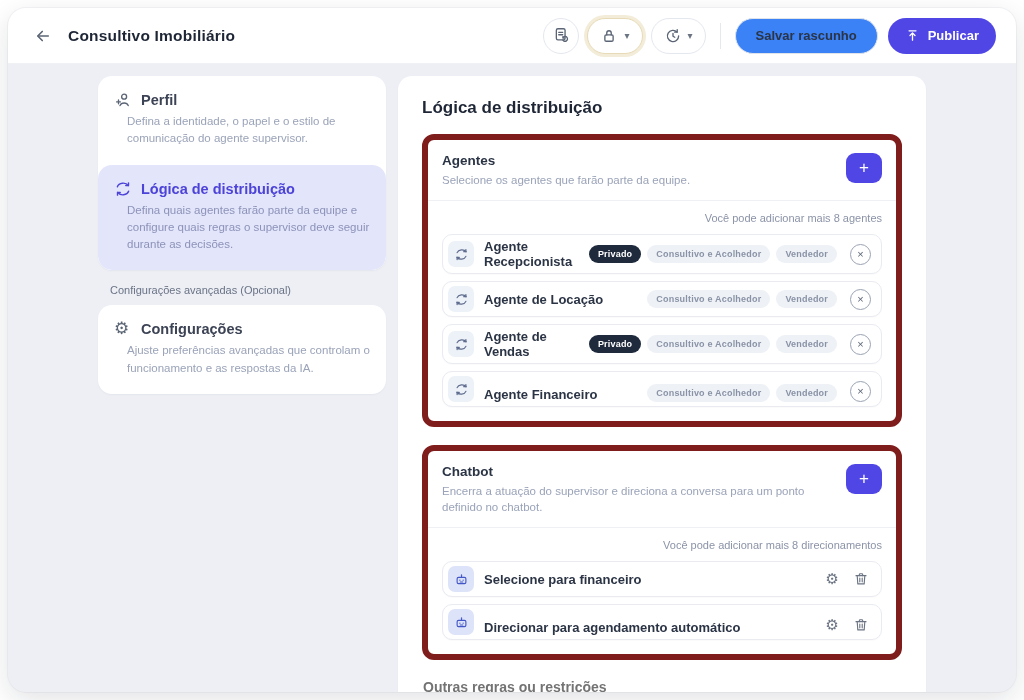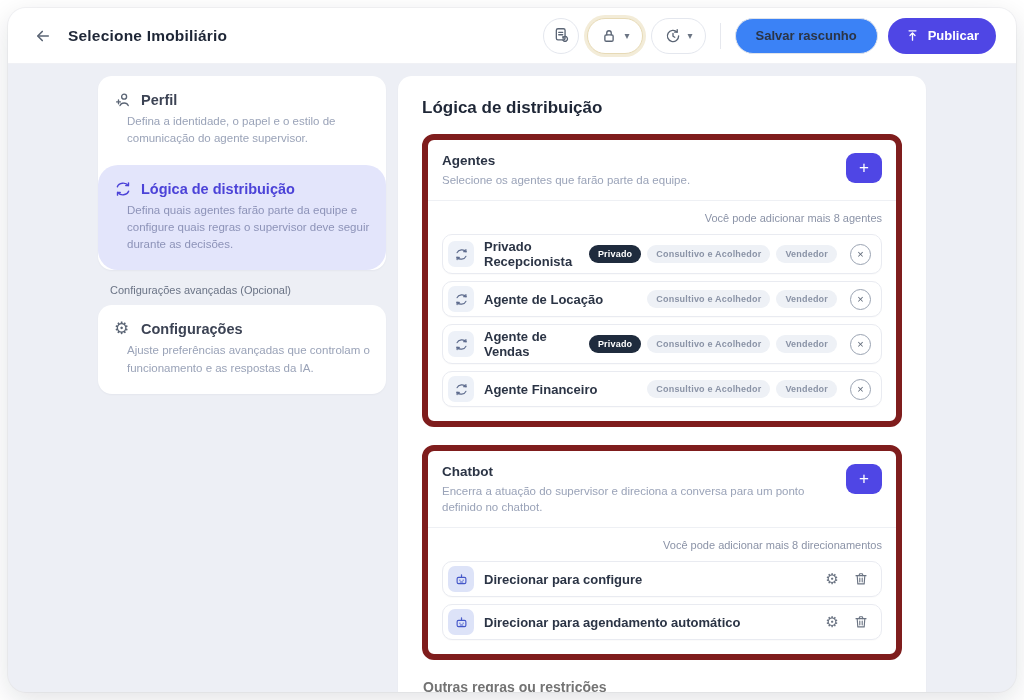--- a/index.html
+++ b/index.html
@@ -42,21 +42,21 @@
   
   .content { display:flex; justify-content:center; align-items:flex-start; gap:12px; padding:12px 16px 16px; height:628px; }
   .sidebar { width:288px; flex:none; }
   .main-panel {
     width:528px; flex:none; background:#fff; border-radius:14px; padding:20px 24px 22px;
     box-shadow:0 1px 2px rgba(15,23,42,.04); min-height:600px;
   }
 
   
   .side-card { background:#fff; border-radius:14px; box-shadow:0 1px 2px rgba(15,23,42,.04); overflow:hidden; }
-  .nav-item { padding:15px 16px 17px; cursor:pointer; border-radius:20px; }
+  .nav-item { padding:15px 16px 17px; cursor:pointer; border-radius:14px; }
   .nav-item-head { display:flex; align-items:center; gap:9px; }
   .nav-item-title { font-size:14.5px; font-weight:700; color:#3c4354; }
   .nav-item-desc { font-size:11.5px; color:#9aa3b8; line-height:1.5; margin:4px 0 0 13px; }
   .nav-item.active { background:#e3e5fb; }
   .nav-item.active .nav-item-title { color:#4c43d8; }
   .nav-item.active .nav-item-desc { color:#8d93b8; }
   .nav-icon { width:18px; height:18px; color:#5b6575; flex:none; display:flex; }
   .nav-item.active .nav-icon { color:#4c43d8; }
   .adv-label { font-size:11px; color:#6a7385; margin:14px 12px 9px; }
   .settings-item { padding:15px 16px 17px; }
@@ -73,21 +73,21 @@
     font-size:17px; font-weight:500; display:flex; align-items:center; justify-content:center; cursor:pointer; flex:none; margin-left:12px;
   }
   .section-list { padding:8px 14px 12px; }
   .limit-note { font-size:11px; color:#8b93a7; text-align:right; margin:3px 0 10px; }
 
   .item-row {
     display:flex; align-items:center; gap:10px; border:1px solid #e9ebf1; border-radius:10px;
     background:#fff; padding:4px 10px 4px 5px; min-height:35px; margin-bottom:7px;
     box-shadow:0 1px 1px rgba(15,23,42,.02);
   }
-  .item-row:last-child { margin-bottom:2px; }
+  .item-row:last-child { margin-bottom:2px;align-items:flex-end; }
   .row-icon { width:26px; height:26px; border-radius:7px; background:#edf1f8; display:flex; align-items:center; justify-content:center; flex:none; color:#5e6c8e; }
   .row-icon.bot { background:#dde3f8; color:#4356c8; }
   .row-name { font-size:13px; font-weight:600; color:#2b3445; flex:1; }
   .badges { display:flex; align-items:center; gap:6px; }
   .badge {
     font-size:9px; font-weight:700; letter-spacing:.2px; padding:4px 9px; border-radius:999px;
     background:#eef1f6; color:#8a93a6; white-space:nowrap;
   }
   .badge.dark { background:#1f2b3d; color:#fff; }
   .remove-btn {
@@ -114,21 +114,21 @@
 
   <div class="topbar">
     <button class="back-btn">
       <span>
         <svg width="18" height="18" viewBox="0 0 24 24" fill="none" stroke="currentColor" stroke-width="2.2" stroke-linecap="round" stroke-linejoin="round">
             <path d="M19 12H6"></path>
             <path d="M11 6l-6 6 6 6"></path>
           </svg>
       </span>
     </button>
-    <div class="app-title">Selecione Imobiliário</div>
+    <div class="app-title">Consultivo Imobiliário</div>
     <div class="topbar-spacer"></div>
 
     <button class="icon-circle">
       <span>
         <svg width="19" height="19" viewBox="0 0 24 24" fill="none" stroke="currentColor" stroke-width="1.7" stroke-linecap="round" stroke-linejoin="round">
           <rect x="5.5" y="3.5" width="11" height="14" rx="2"></rect>
           <path d="M8.5 8h5M8.5 11h5"></path>
           <path d="M13.8 17.8a3.1 3.1 0 1 0 .6-3.9"></path>
           <path d="M13.8 13.5v1.6h1.6"></path>
         </svg>
@@ -239,21 +239,21 @@
 
           <div class="item-row">
             <span class="row-icon">
               <svg width="15" height="15" viewBox="0 0 24 24" fill="none" stroke="currentColor" stroke-width="2" stroke-linecap="round" stroke-linejoin="round">
                   <path d="M5 9a8 6.5 0 0 1 14.4-1.4"></path>
                   <path d="M19 4v3.4h-3.4"></path>
                   <path d="M19 15a8 6.5 0 0 1-14.4 1.4"></path>
                   <path d="M5 20v-3.4h3.4"></path>
                 </svg>
             </span>
-            <span class="row-name">Privado Recepcionista</span>
+            <span class="row-name">Agente Recepcionista</span>
             <span class="badges">
               <span class="badge dark">Privado</span>
               <span class="badge">Consultivo e Acolhedor</span>
               <span class="badge">Vendedor</span>
             </span>
             <button class="remove-btn">
                 <span>×</span>
               </button>
           </div>
 
@@ -335,21 +335,21 @@
             <span class="row-icon bot">
               <svg width="15" height="15" viewBox="0 0 24 24" fill="none" stroke="currentColor" stroke-width="1.8" stroke-linecap="round" stroke-linejoin="round">
                 <rect x="5" y="8.5" width="14" height="10" rx="2.2"></rect>
                 <path d="M12 8.5V5.5"></path>
                   <circle cx="12" cy="4.6" r="1" fill="currentColor" stroke="none"></circle>
                 <circle cx="9.4" cy="13" r="1" fill="currentColor" stroke="none"></circle>
                   <circle cx="14.6" cy="13" r="1" fill="currentColor" stroke="none"></circle>
                 <path d="M10 16h4"></path>
               </svg>
             </span>
-            <span class="row-name">Direcionar para configure</span>
+            <span class="row-name">Selecione para financeiro</span>
             <button class="row-action">
                 <span class="gear-glyph">⚙</span>
               </button>
             <button class="row-action">
               <span>
                 <svg width="16" height="16" viewBox="0 0 24 24" fill="none" stroke="currentColor" stroke-width="1.7" stroke-linecap="round" stroke-linejoin="round">
                     <path d="M4.5 7h15"></path>
                     <path d="M9.5 7V5.4a1.2 1.2 0 0 1 1.2-1.2h2.6a1.2 1.2 0 0 1 1.2 1.2V7"></path>
                     <path d="M6.3 7l.9 12.3h9.6L17.7 7"></path>
                     <path d="M10.2 10.7v5.6M13.8 10.7v5.6"></path>

